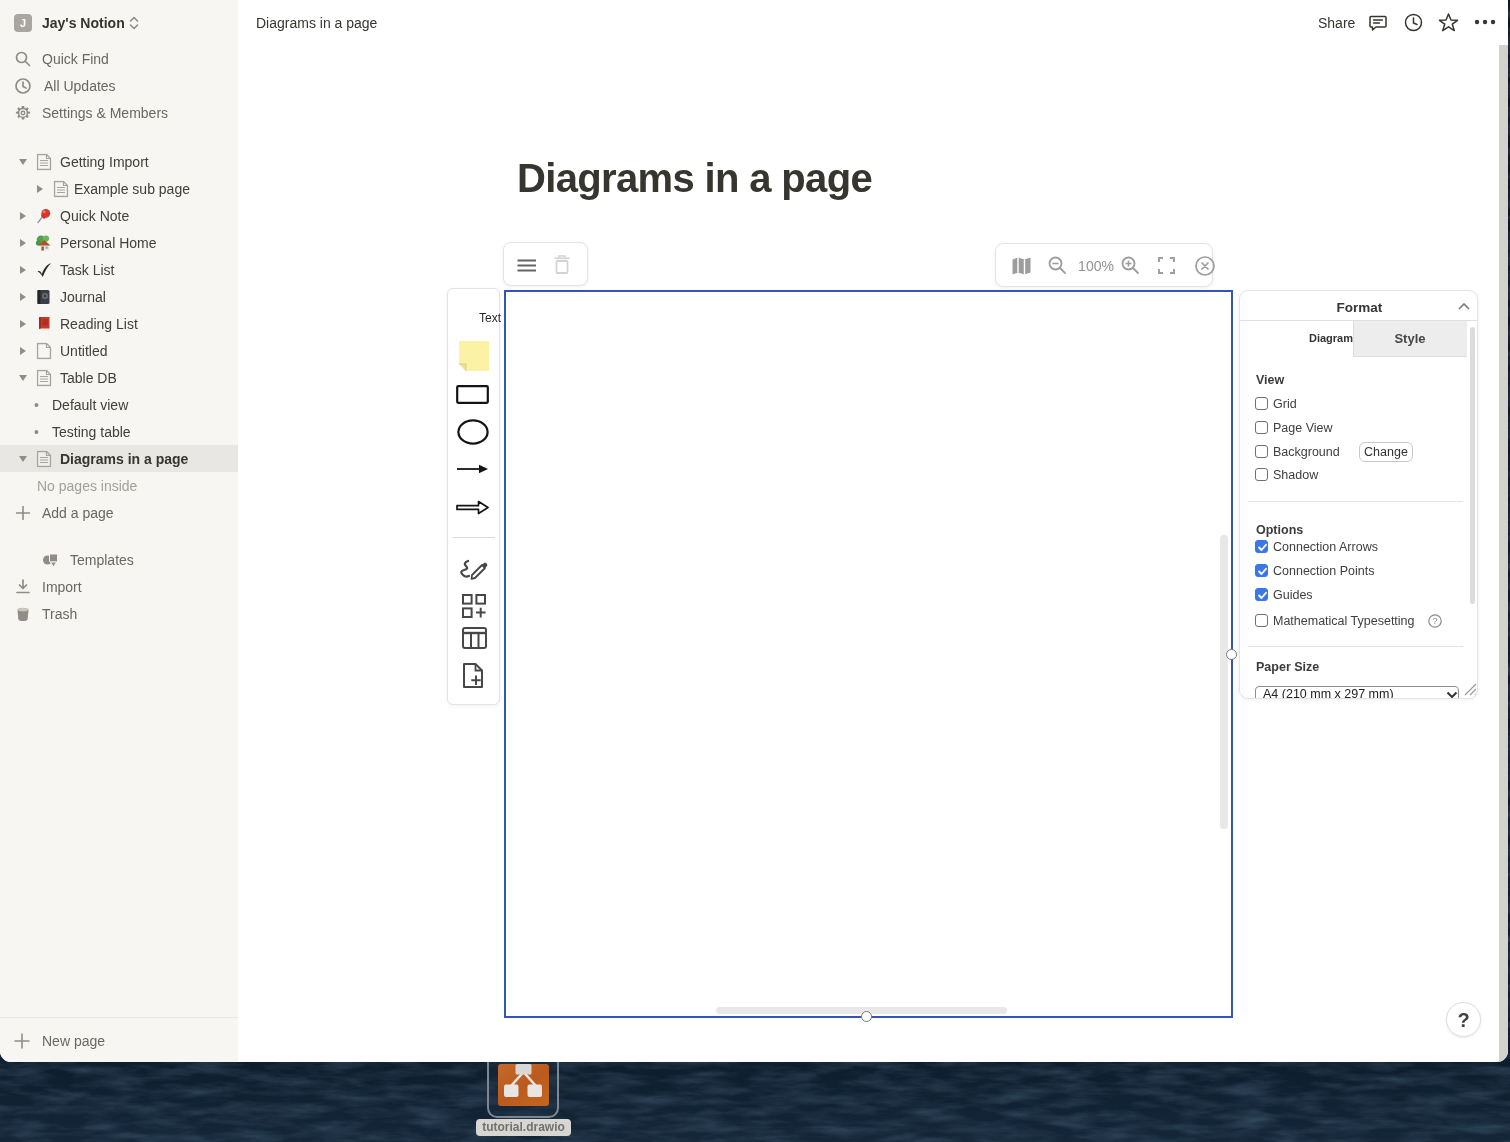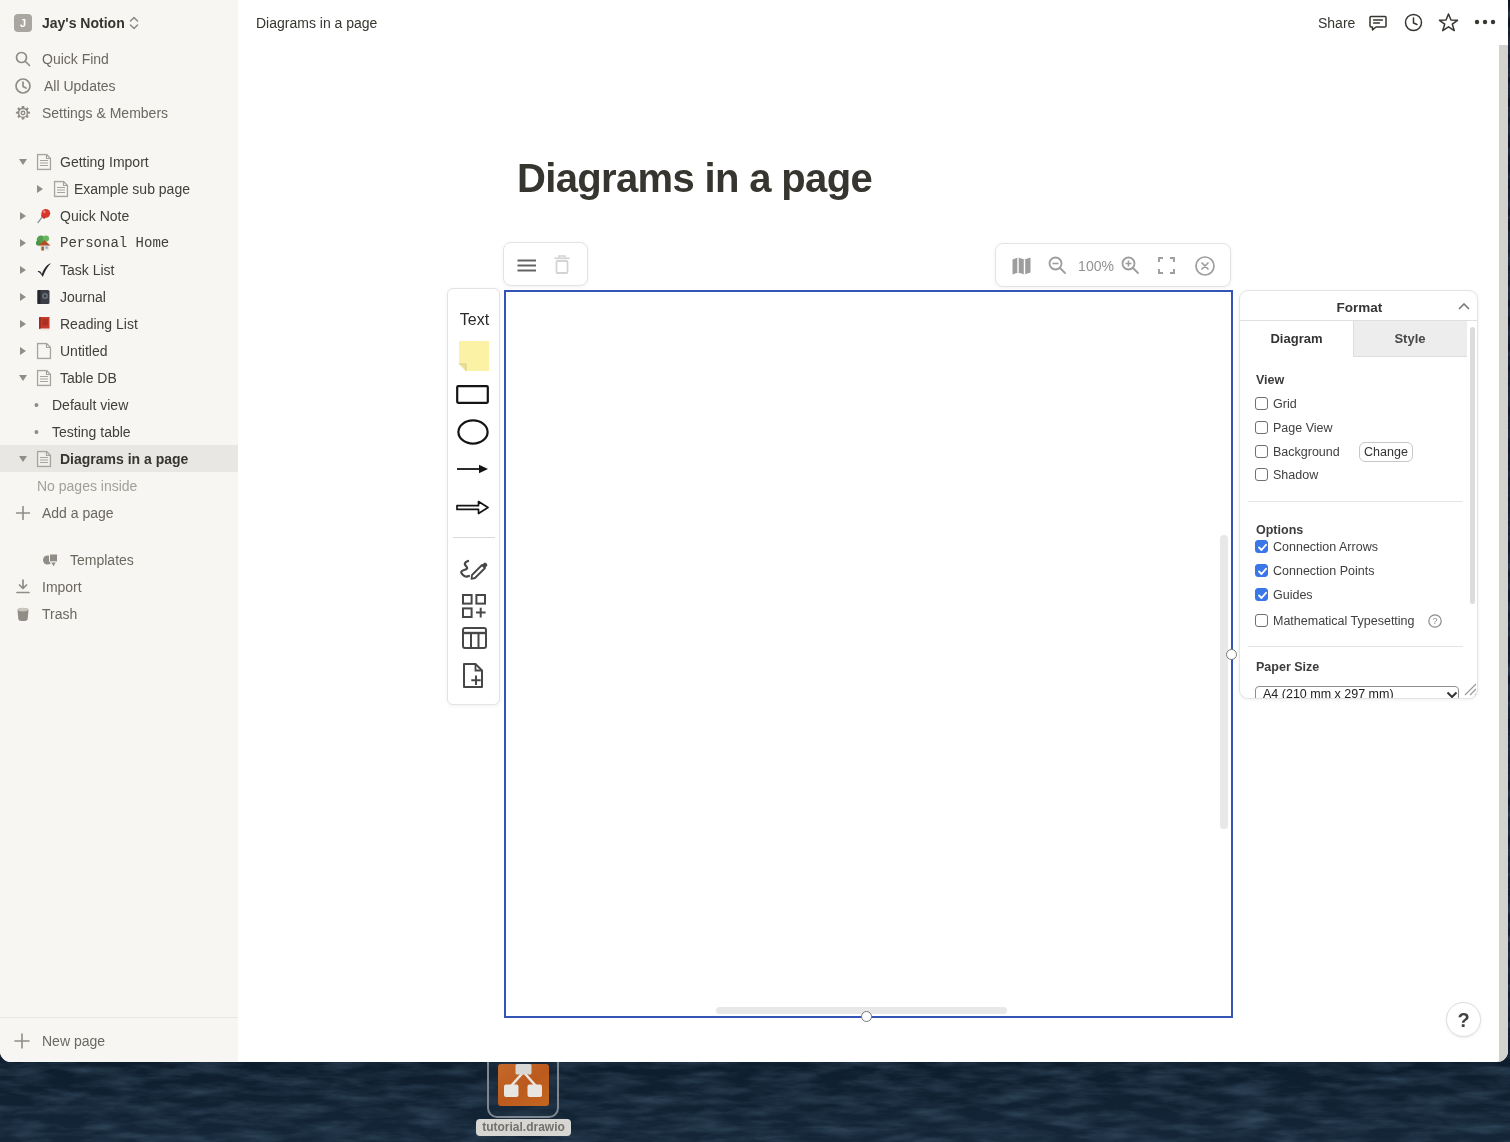--- a/index.html
+++ b/index.html
@@ -16,21 +16,21 @@
 .slabel { position:absolute; font-size:14px; color:#6b6860; top:50%; transform:translateY(-50%); white-space:nowrap; }
 .sdark { color:#42403b; font-weight:500; }
 .sicon { position:absolute; top:50%; transform:translate(-50%,-50%); }
 
 #topbar { left:238px; top:0; width:1261px; height:45px; background:#fff; }
 
 #h1 { left:517px; top:156px; font-size:40px; font-weight:700; color:#37352f; letter-spacing:-0.65px; }
 
 .panel { position:absolute; background:#fff; border:1px solid #e3e3e3; border-radius:8px; box-shadow:0 1px 4px rgba(0,0,0,0.06); }
 #tl-toolbar { left:503px; top:242px; width:85px; height:44px; }
-#zoom-toolbar { left:995px; top:243px; width:236px; height:44px; }
+#zoom-toolbar { left:995px; top:243px; width:218px; height:44px; }
 #shape-panel { left:447px; top:288px; width:53px; height:417px; border-radius:6px; }
 #format-panel { left:1239px; top:290px; width:239px; height:409px; overflow:hidden; border-radius:9px; }
 
 #canvas { left:504px; top:290px; width:729px; height:728px; background:#fff; border:2px solid #3355b6; }
 #hscroll { left:716px; top:1007px; width:291px; height:7px; background:#e9e8e8; border-radius:4px; }
 #vscroll { left:1220px; top:535px; width:8px; height:294px; background:#e9e8e8; border-radius:4px; }
 .handle { position:absolute; width:11px; height:11px; background:#fff; border:1px solid #777; border-radius:50%; }
 
 #winscroll { left:1499px; top:45px; width:9px; height:1017px; background:#d4d2cf; }
 
@@ -166,21 +166,21 @@
       <div class="sicon" style="left:44px;">
           <svg width="16" height="16" viewBox="0 0 16 16">
             <path d="M2 14.5 L6.5 8.7" stroke="#8d959e" stroke-width="1.3" stroke-linecap="round"></path>
             <path d="M5 8 L8 11 L10 9.5 L6 5.5z" fill="#b92f24"></path>
             <circle cx="9.8" cy="5.3" r="4.4" fill="#d8372a"></circle>
             <circle cx="8.3" cy="3.8" r="1.4" fill="#ef8078"></circle>
           </svg>
         </div>
       <div class="slabel sdark" style="left:60px;">Quick Note</div>
     </div>
-    <div class="srow" style="top:229px;font-family:Liberation Mono, monospace;">
+    <div class="srow" style="top:229px;">
       <div class="sicon" style="left:23px;">
           <svg width="8" height="9" viewBox="0 0 8 9">
             <path d="M1 0.5 L7 4.5 L1 8.5z" fill="#918e88"></path>
           </svg>
         </div>
       <div class="sicon" style="left:44px;">
           <svg width="17" height="16" viewBox="0 0 17 16">
             <circle cx="5.5" cy="4.8" r="4.3" fill="#55a04e"></circle>
             <circle cx="10.5" cy="3.6" r="3.1" fill="#68b55f"></circle>
             <circle cx="3" cy="8" r="2.6" fill="#4c9346"></circle>
@@ -403,21 +403,21 @@
         <circle cx="10" cy="10" r="9" fill="none" stroke="#9d9d9d" stroke-width="1.7"></circle>
         <path d="M7 7 L13 13 M13 7 L7 13" stroke="#9d9d9d" stroke-width="1.7" stroke-linecap="round"></path>
       </svg>
   </div>
   <div class="abs" id="canvas"></div>
   <div class="abs" id="hscroll"></div>
   <div class="abs" id="vscroll"></div>
   <div class="handle" style="left:861px; top:1011px;"></div>
   <div class="handle" style="left:1226px; top:649px;"></div>
   <div class="panel" id="shape-panel">
-    <div class="abs" style="left:0;top:22px;width:53px;text-align:center;font-size:16px;color:#2a2a2a;">Text</div>
+    <div class="abs" style="left:0;top:22px;width:53px;text-align:right;font-size:12px;color:#2a2a2a;">Text</div>
 
     <svg class="abs" style="left:11px;top:52px;" width="30" height="30" viewBox="0 0 30 30">
         <path d="M0 0 H30 V30 H7 L0 23z" fill="#fbf2a5"></path>
         <path d="M0 23 L7 23 L7 30z" fill="#ece299"></path>
         <path d="M0 23 L7 23 L7 30" fill="none" stroke="#d6cd90" stroke-width="1"></path>
       </svg>
 
     <svg class="abs" style="left:8px;top:96px;" width="33" height="19" viewBox="0 0 33 19">
         <rect x="1.2" y="1.2" width="30.6" height="16.6" fill="#fff" stroke="#141414" stroke-width="2.2" rx="1"></rect>
       </svg>
@@ -463,21 +463,21 @@
       </svg>
   </div>
   <div class="panel" id="format-panel">
     <div class="abs" style="left:0;top:9px;width:239px;text-align:center;font-size:13.5px;font-weight:700;color:#353535;">Format</div>
     <svg class="abs" style="left:218px;top:12px;" width="12" height="7" viewBox="0 0 12 7">
         <path d="M1 6 L6 1 L11 6" fill="none" stroke="#777" stroke-width="1.6"></path>
       </svg>
     <div class="abs" style="left:0;top:29px;width:239px;height:1px;background:#e0e0e0;"></div>
 
     <div class="abs" style="left:113px;top:30px;width:114px;height:36px;background:#ededed;border-left:1px solid #ddd;border-bottom:1px solid #ddd;"></div>
-    <div class="abs" style="left:0;top:29px;width:113px;height:37px;text-align:center;line-height:37px;font-size:13px;font-weight:700;color:#333;">Diagram</div>
+    <div class="abs" style="left:0;top:29px;width:113px;height:37px;text-align:right;line-height:37px;font-size:11px;font-weight:700;color:#333;">Diagram</div>
     <div class="abs" style="left:113px;top:29px;width:114px;height:37px;text-align:center;line-height:37px;font-size:13px;font-weight:700;color:#474747;">Style</div>
 
     <div class="fp-text fp-bold" style="left:16px;top:82px;">View</div>
     <div class="cb" style="left:15px;top:106px;"></div>
     <div class="fp-text" style="left:33px;top:106px;">Grid</div>
     <div class="cb" style="left:15px;top:130px;"></div>
     <div class="fp-text" style="left:33px;top:130px;">Page View</div>
     <div class="cb" style="left:15px;top:154px;"></div>
     <div class="fp-text" style="left:33px;top:154px;">Background</div>
     <div class="abs" style="left:119px;top:151px;width:54px;height:20px;border:1px solid #c8c8c8;border-radius:6px;background:#fff;text-align:center;line-height:18px;font-size:12.5px;color:#333;">Change</div>

